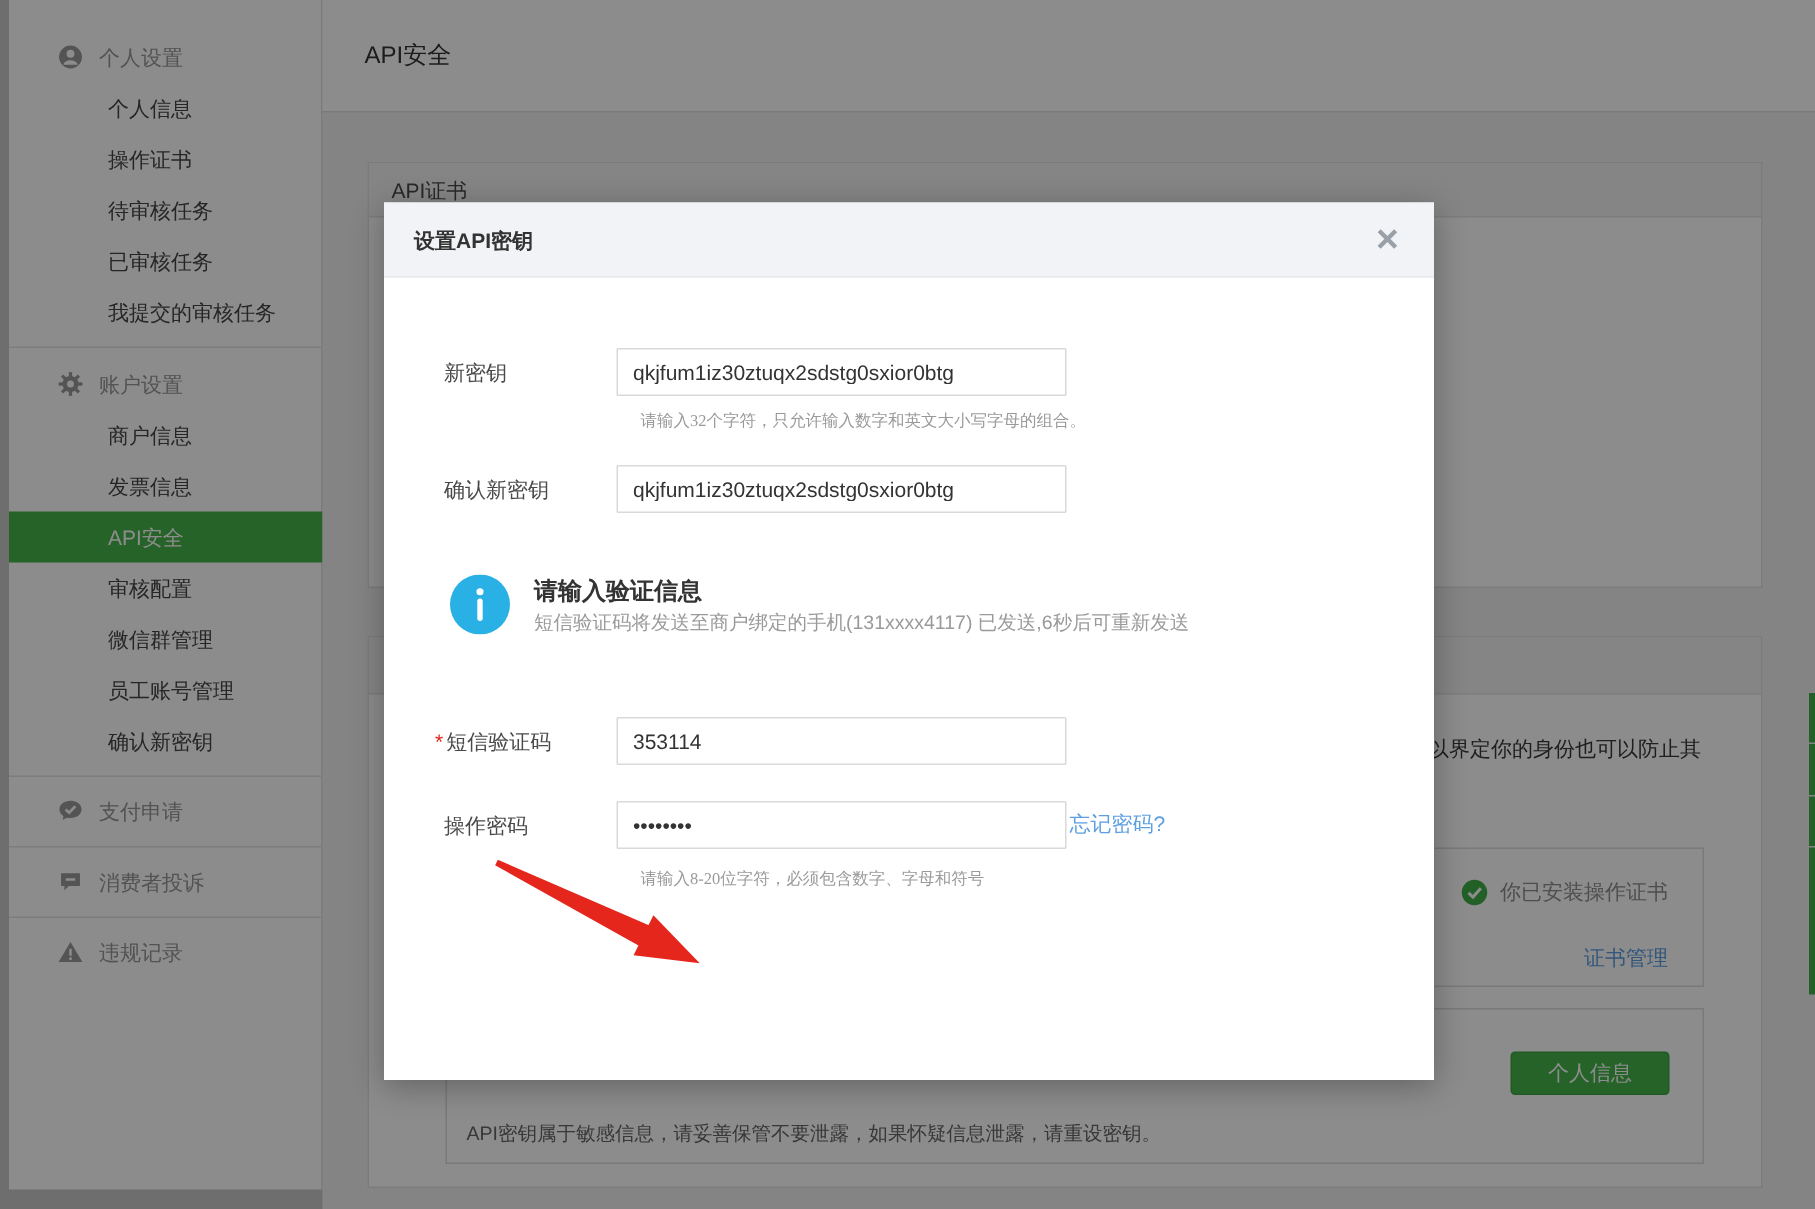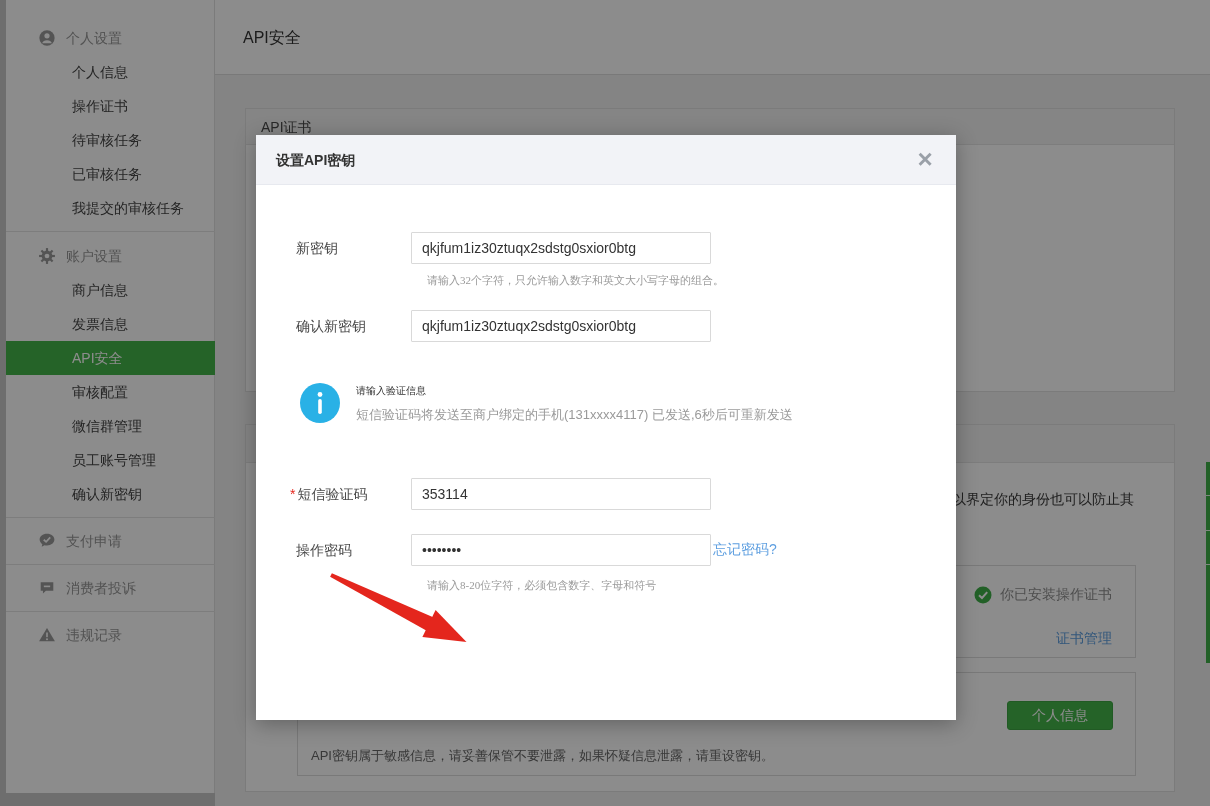--- a/index.html
+++ b/index.html
@@ -56,21 +56,21 @@
 
   .f-label { position:absolute; left:40px; width:112px; height:32px; line-height:32px;
     font-size:14px; color:#4a4a4a; white-space:nowrap; }
   .f-label .star { color:#e4261d; margin-right:2px; }
   .f-input { position:absolute; left:155px; width:300px; height:32px; border:1px solid #d9d9d9;
     padding:0 10px; font-size:14px; color:#333; background:#fff; border-radius:1px;
     font-family:"Liberation Sans","DejaVu Sans",sans-serif; }
   .f-help { position:absolute; left:171px; font-size:11px; color:#9a9a9a; white-space:nowrap;font-family:Liberation Serif, serif; }
 
   .notice-icon { position:absolute; left:44px; top:248px; width:40px; height:40px; }
-  .notice-title { position:absolute; left:100px; top:249px; font-size:10px; font-weight:normal; color:#333; }
+  .notice-title { position:absolute; left:100px; top:249px; font-size:16px; font-weight:bold; color:#333; }
   .notice-detail { position:absolute; left:100px; top:271px; font-size:13px; color:#9a9a9a; white-space:nowrap; }
   .forgot-link { position:absolute; left:457px; top:406px; font-size:14px; color:#5e9fe0; cursor:pointer; }
 
   .modal-ft { position:absolute; left:0; bottom:0; width:100%; height:62px; background:#f3f5f8;
     border-top:1px solid #e7eaf0; display:flex; justify-content:center; gap:16px; padding-top:16px; }
   .btn { width:106px; height:29px; border-radius:3px; font-size:14px; cursor:pointer; }
   .btn-confirm { background:#44b549; border:1px solid #3da442; color:#fff; }
   .btn-cancel { background:#fff; border:1px solid #d8d8d8; color:#333; }
 
   .arrow-svg { position:absolute; left:55px; top:428px; z-index:30; pointer-events:none; }

